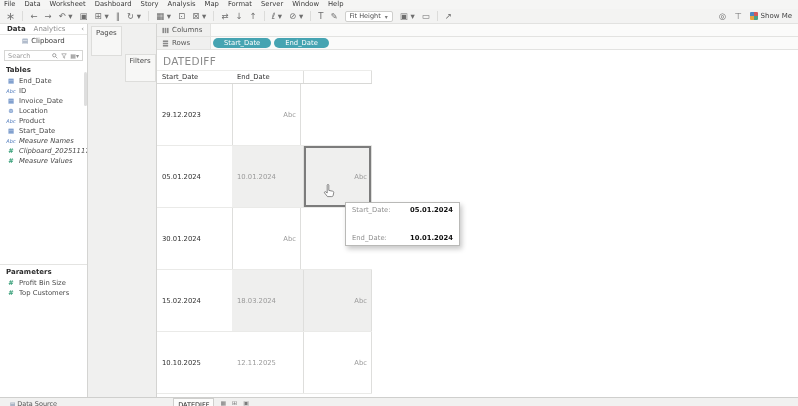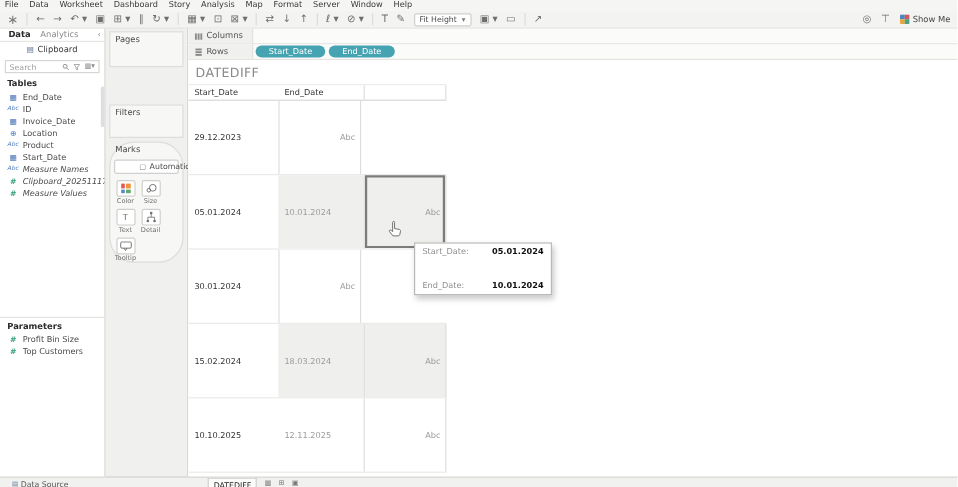--- a/index.html
+++ b/index.html
@@ -50,21 +50,21 @@
   .globe-icon::before { content:"⊕"; }
   .hash-icon { color:#359e77; font-weight:bold; }
   .hash-icon::before { content:"#"; }
   .clipboard-icon::before { content:"▤"; }
   .flabel { font-size:6.8px; color:#4a4a4a; white-space:nowrap; overflow:hidden; }
   .italic-field { font-style:italic; }
   .params-sep { border-top:1px solid #e4e4e2; margin-top:98px; }
   .dscroll { position:absolute; right:0; top:48px; width:3px; height:34px; background:#dedede; border-radius:2px; }
 
   
-  .cardspane { width:69px; flex:0 0 auto; background:#f0f0ef; border-right:1px solid #d4d4d2; padding:2px 3px; display:flex; flex-direction:column; gap:3px; }
+  .cardspane { width:69px; flex:0 0 auto; background:#f0f0ef; border-right:1px solid #d4d4d2; padding:2px 3px; display:flex; flex-direction:row; gap:3px; }
   .card { border:1px solid #dddddb; background:#f7f7f6; }
   .card-label { font-size:7px; color:#4a4a4a; padding:2px 4px; }
   .card-pages { height:30px; }
   .card-filters { height:28px;margin-top:28px; }
   .card-marks { height:101px;border-radius:21px; }
   .mark-dd { margin:2px 3px; height:12px; background:#fff; border:1px solid #cfcfcd; border-radius:2px; display:flex; align-items:center; gap:3px; padding:0 20px; font-size:6.5px; color:#4a4a4a; }
   .mark-dd-glyph { color:#7a7a7a; font-size:6px; }
   .mark-dd-caret { margin-left:auto; font-size:6px; color:#7a7a7a; }
   .marks-grid { display:flex; flex-wrap:wrap; gap:3px 4px; padding:3px 4px; }
   .mbwrap { display:flex; flex-direction:column; align-items:center; gap:1px; width:17px; }

